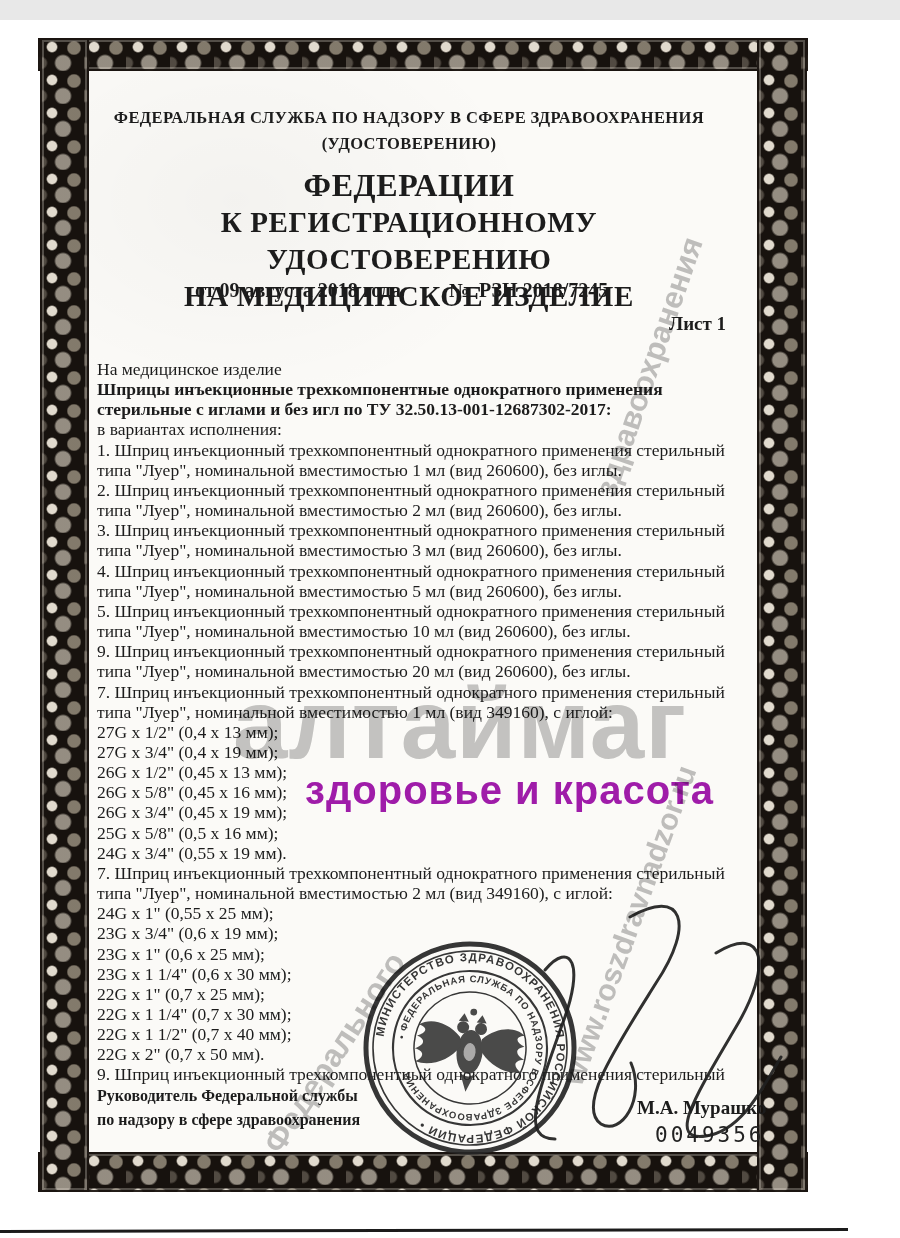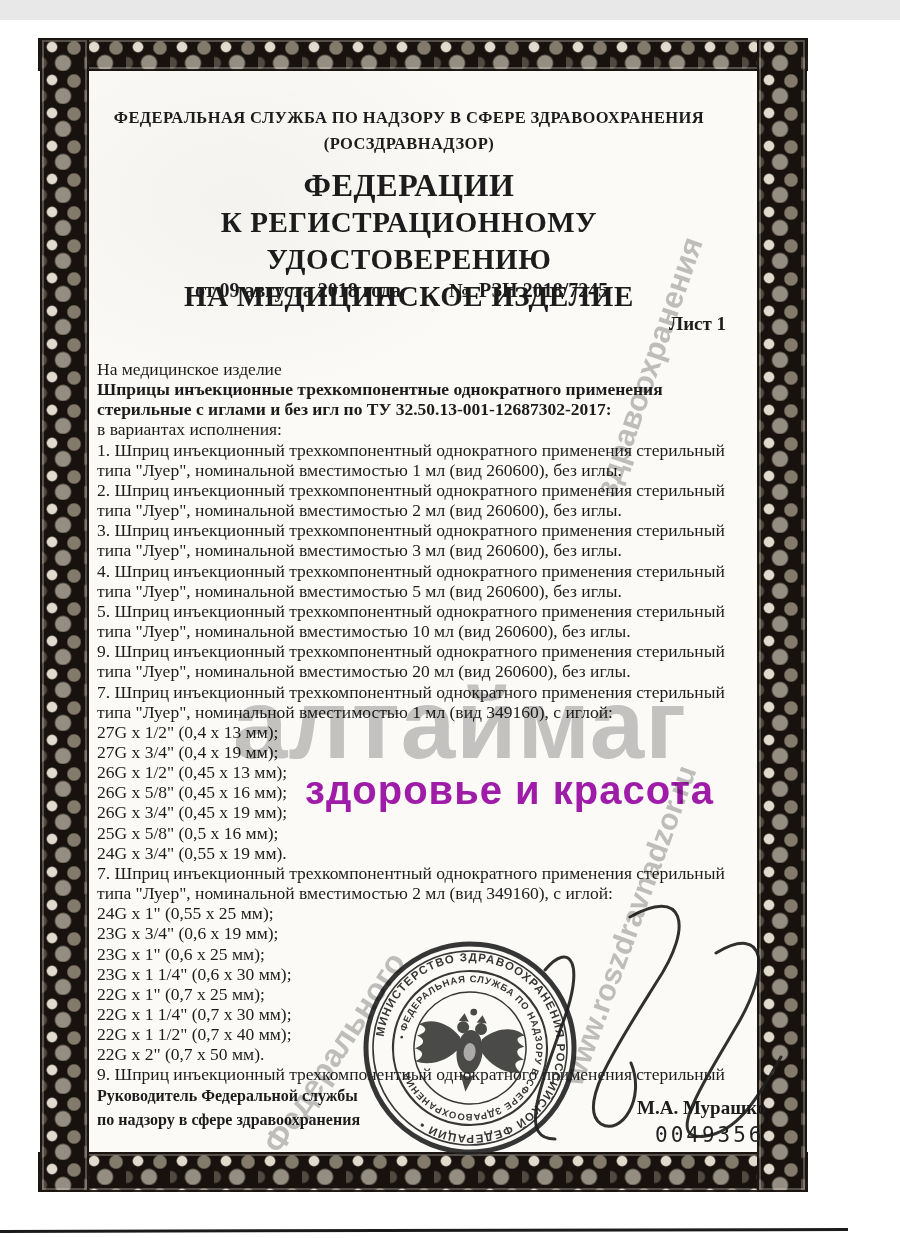--- a/index.html
+++ b/index.html
@@ -57,21 +57,21 @@
   <div class="band band-top"></div>
   <div class="band band-bottom"></div>
   <div class="band band-left"></div>
   <div class="band band-right"></div>
   <div class="scan-line"></div>
 
   <div class="sheet">
 
     <div class="authority center">
       <div>ФЕДЕРАЛЬНАЯ СЛУЖБА ПО НАДЗОРУ В СФЕРЕ ЗДРАВООХРАНЕНИЯ</div>
-      <div>(РОСЗДРАВНАДЗОР)</div>
+      <div>(УДОСТОВЕРЕНИЮ)</div>
     </div>
 
     <div class="reg-title center">
       <div class="t1">ФЕДЕРАЦИИ</div>
       <div class="t2">К РЕГИСТРАЦИОННОМУ УДОСТОВЕРЕНИЮ</div>
       <div class="t3">НА МЕДИЦИНСКОЕ ИЗДЕЛИЕ</div>
     </div>
 
     <div class="meta-row">
       <span class="meta-date">от 09 августа 2018 года</span>

